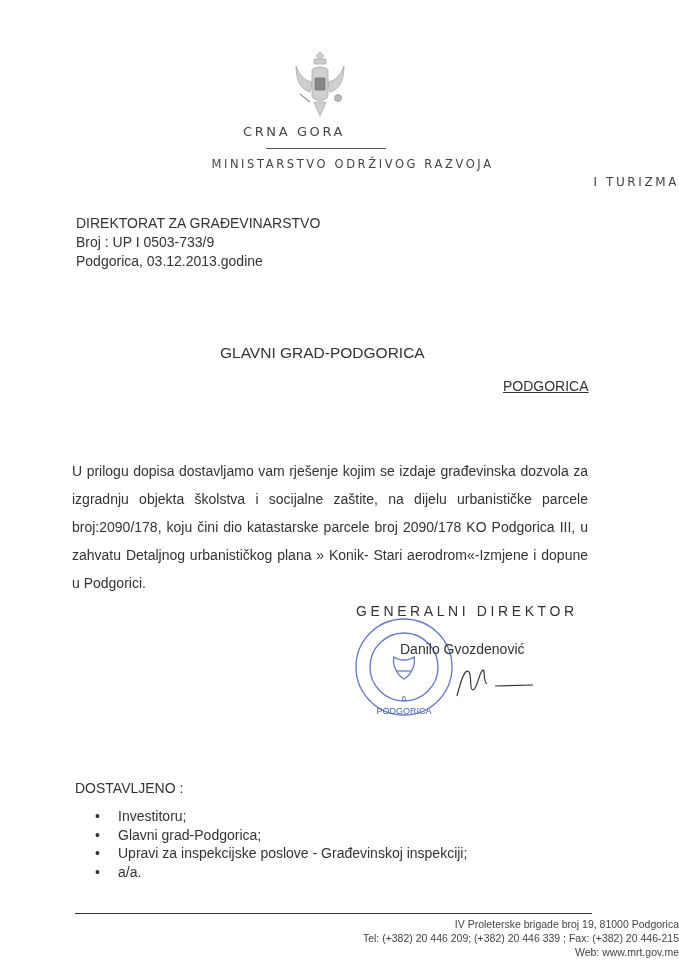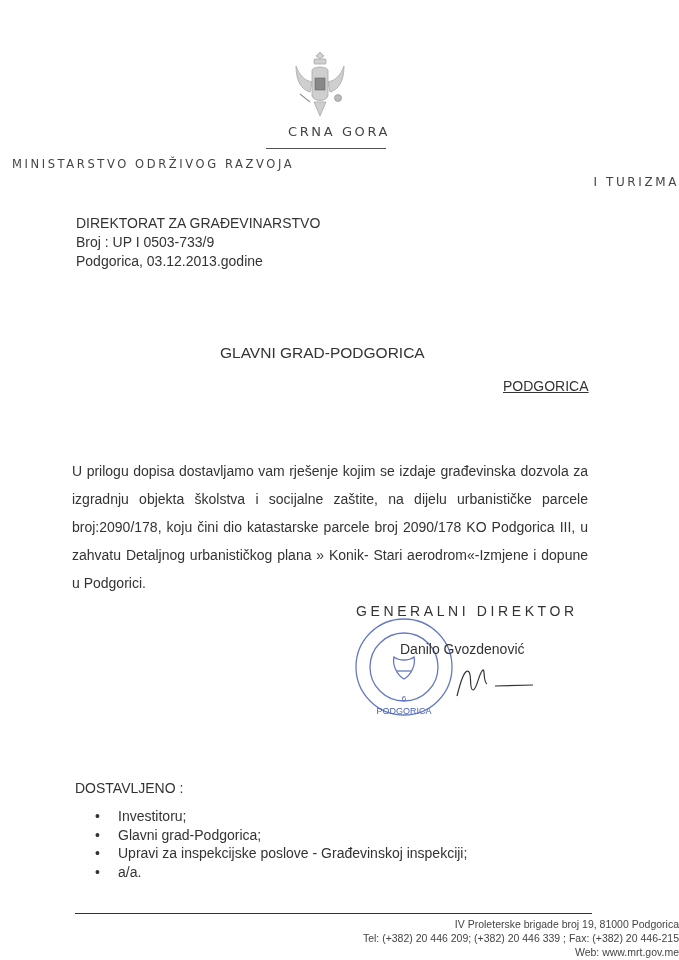--- a/index.html
+++ b/index.html
@@ -1,21 +1,21 @@
 <!DOCTYPE html>
 <html><head>
 <meta charset="utf-8">
 <style>
   html,body{margin:0;padding:0;background:#fff;}
   body{width:679px;height:960px;position:relative;overflow:hidden;font-family:"Liberation Sans",sans-serif;color:#333;}
   .abs{position:absolute;}
   .crest{left:290px;top:50px;width:60px;height:72px;}
-  .crna{left:0;width:588px;top:124px;text-align:center;font-size:13px;letter-spacing:2.6px;color:#444;font-family:"DejaVu Sans",sans-serif;padding-left:45px;}
+  .crna{left:0;width:588px;top:124px;text-align:center;font-size:13px;letter-spacing:2.6px;color:#444;font-family:"DejaVu Sans",sans-serif;}
   .hr1{left:266px;top:148px;width:120px;height:1px;background:#555;}
-  .min1{left:0;width:679px;top:157px;text-align:left;font-size:11.5px;letter-spacing:2.6px;color:#444;font-family:"DejaVu Sans",sans-serif;padding-left:12px;box-sizing:border-box;}
+  .min1{left:0;width:679px;top:157px;text-align:center;font-size:11.5px;letter-spacing:2.6px;color:#444;font-family:"DejaVu Sans",sans-serif;padding-left:26px;box-sizing:border-box;}
   .min2{left:0;width:679px;top:175px;text-align:right;font-size:12px;letter-spacing:2.6px;color:#444;font-family:"DejaVu Sans",sans-serif;padding-left:12px;box-sizing:border-box;}
   .hdr{left:68px;font-size:14px;color:#333;margin-left:8px;}
   .recipient{left:220px;top:344px;font-size:15.5px;color:#333;}
   .city{left:503px;top:378px;font-size:14px;text-decoration:underline;color:#333;}
   .body-text{left:72px;top:457px;width:516px;font-size:14px;line-height:28px;text-align:justify;color:#333;}
   .gd{left:356px;top:603px;font-size:14px;letter-spacing:3.6px;color:#333;}
   .name{left:400px;top:641px;font-size:14px;color:#333;}
   .stamp{left:347px;top:615px;width:115px;height:105px;}
   .sig{left:455px;top:660px;width:80px;height:40px;}
   .dost{left:75px;top:780px;font-size:14px;color:#333;}

